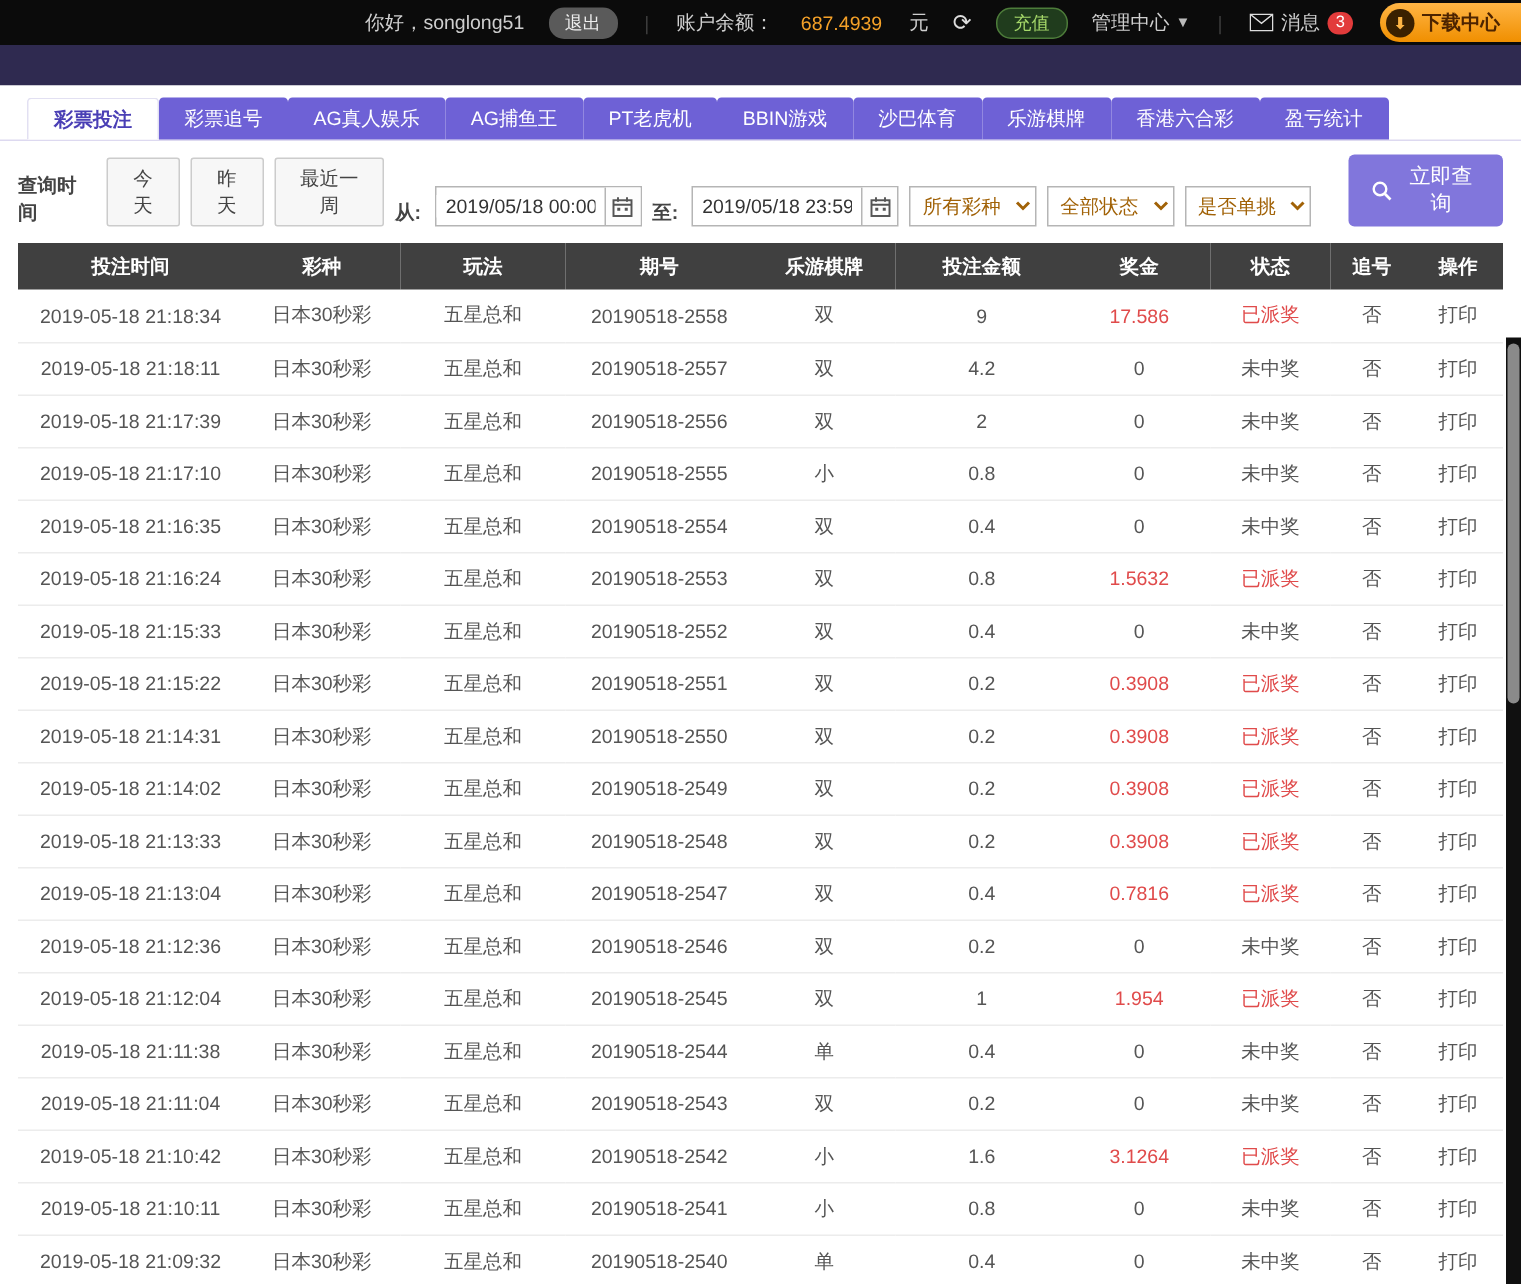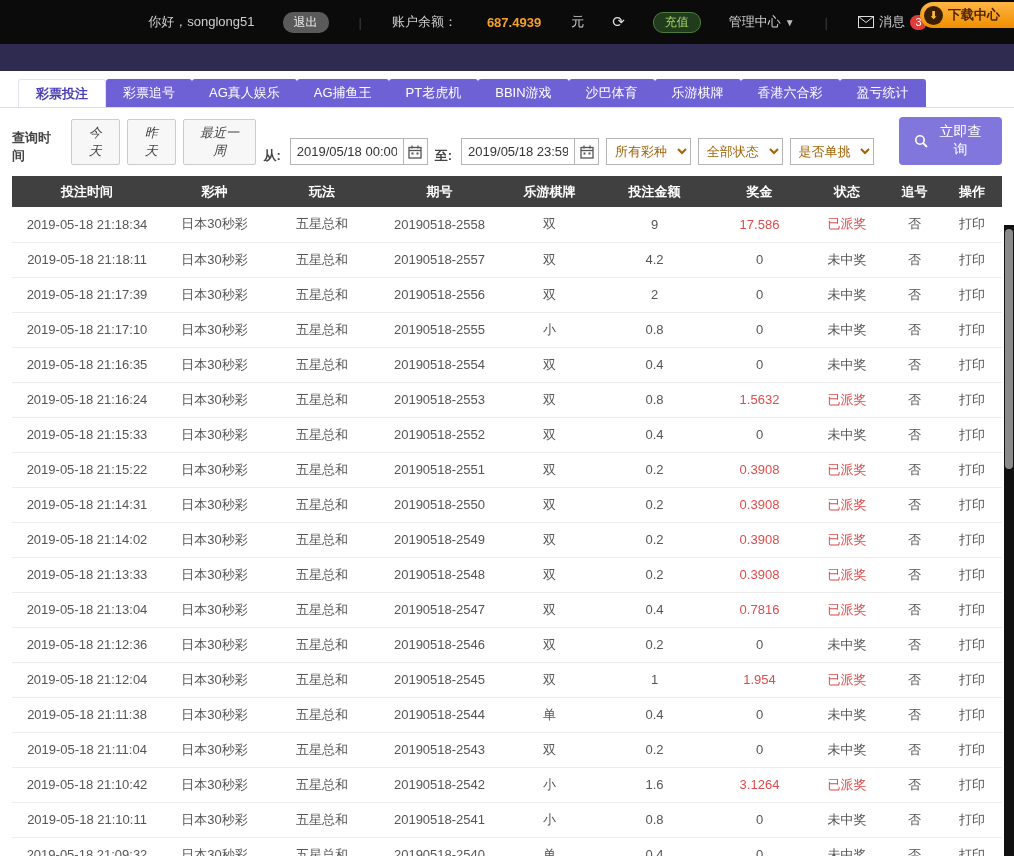--- a/index.html
+++ b/index.html
@@ -1,25 +1,25 @@
 <!DOCTYPE html>
 <html><head>
 <meta charset="utf-8">
 <style>
   * { box-sizing: border-box; margin: 0; padding: 0; }
   html,body { width:1014px; height:856px; overflow:hidden; background:#fff;
     font-family:"Liberation Sans","DejaVu Sans",sans-serif; }
   
-  .topbar { position:relative; height:44px; background:#0b0b0b; display:flex;
-    align-items:center; justify-content:flex-end; padding-right:87px; gap:28px;
+  .topbar { position:relative; height:30px; background:#0b0b0b; display:flex;
+    align-items:center; justify-content:flex-end; padding-right:112px; gap:16px;
     color:#cfcfcf; font-size:13px; white-space:nowrap; }
   .topbar .divider { color:#3c3c3c; margin:0 2px; }
   .pill-logout { background:#5a5a5a; color:#eee; border:none; border-radius:10px;
     padding:2px 11px; font-size:12px; cursor:pointer; }
-  .balance-value { color:#f5a128; font-weight:bold; margin:0 2px; }
+  .balance-value { color:#f5a128; font-weight:normal; margin:0 2px; }
   .refresh { color:#ddd; font-size:15px; cursor:pointer; }
   .pill-recharge { background:#203c1d; border:1px solid #4d7c3a; color:#a6d96a;
     border-radius:10px; padding:1px 11px; font-size:12px; cursor:pointer; }
   .admin { display:flex; align-items:center; gap:4px; cursor:pointer; }
   .caret { font-size:10px; color:#bbb; }
   .msg { display:flex; align-items:center; gap:5px; cursor:pointer; }
   .badge { background:#e23b3b; color:#fff; font-size:11px; line-height:15px;
     min-width:17px; text-align:center; border-radius:8px; padding:0 4px; }
   .download-btn { position:absolute; right:0; top:2px; height:26px; display:flex;
     align-items:center; gap:5px; padding:0 14px 0 4px;
@@ -34,21 +34,21 @@
     border-bottom:1px solid #ddd9f0; }
   .tab { background:#6e61d6; color:#fff; font-size:13px; height:28px; line-height:28px;
     padding:0 17px; border-radius:3px 3px 0 0; cursor:pointer; }
   .tab.active { background:#fff; color:#4a3fb5; font-weight:bold;
     border:1px solid #e2e0f2; border-bottom:none; }
   
   .filters { display:flex; align-items:flex-end; gap:7px; padding:9px 12px; font-size:13px;
     color:#333; }
   .filters .lbl { font-weight:bold; color:#444; margin-right:2px; }
   .quick-btn { background:#f7f7f7; border:1px solid #ccc; color:#444; font-size:13px;
-    padding:4px 11px; border-radius:2px; cursor:pointer;font-style:italic; }
+    padding:4px 11px; border-radius:2px; cursor:pointer; }
   .date-box { display:flex; align-items:center; border:1px solid #b5b5b5; height:27px;
     background:#fff; }
   .date-box input { border:none; outline:none; width:112px; padding:0 6px; font-size:13px;
     color:#333; font-family:inherit; }
   .cal { width:24px; height:100%; border-left:1px solid #b5b5b5; display:flex;
     align-items:center; justify-content:center; cursor:pointer; background:#fdfdfd; }
   select { height:27px; border:1px solid #b5b5b5; background:#fff; font-size:13px;
     color:#a16207; padding:0 4px; font-family:inherit; }
   .sel-lottery { width:88px; } .sel-status { width:88px; } .sel-single { width:88px; }
   .query-btn { display:flex; align-items:center; gap:6px; background:#8176dc; color:#fff;

